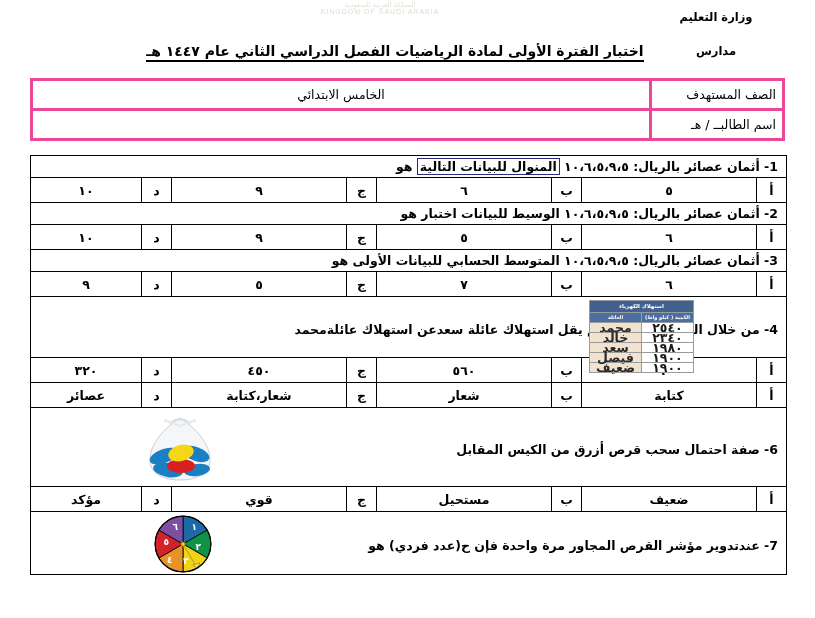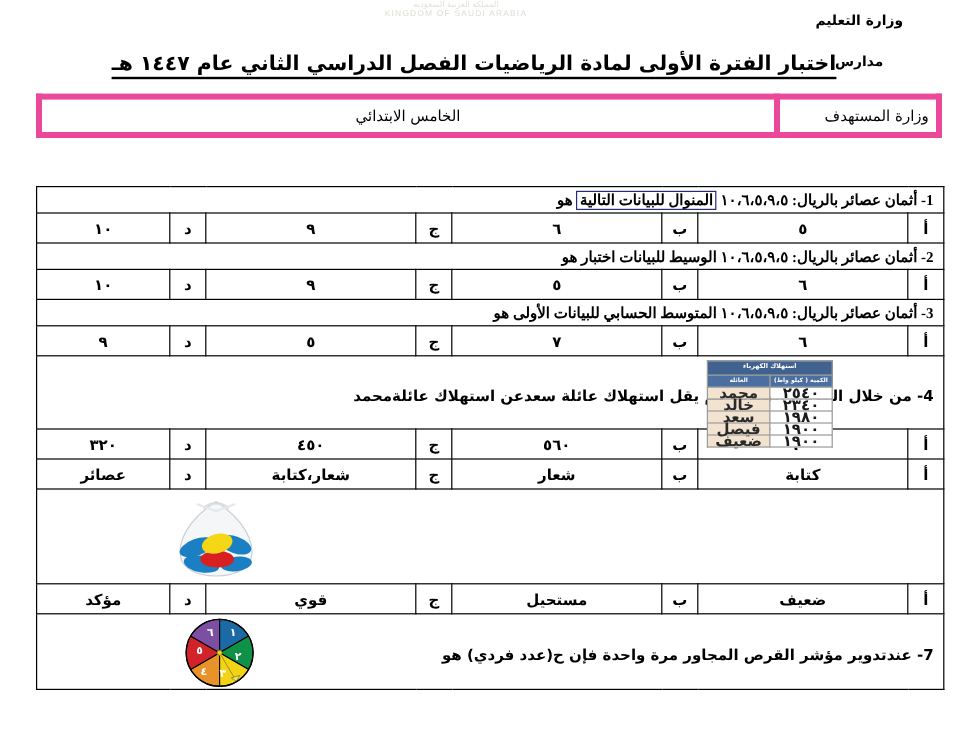--- a/index.html
+++ b/index.html
@@ -50,39 +50,39 @@
   }
   .ministry-block .m2 { display: block; margin-top: 4px; text-align: center; }
 
   .exam-title {
     position: absolute;
     top: 43px;
     left: 0;
     width: 790px;
     text-align: center;
     font-weight: bold;
-    font-size: 17px;
+    font-size: 14px;
     white-space: nowrap;
   }
   .exam-title span.u {
     border-bottom: 2px solid #000;
     padding-bottom: 1px;
   }
 
   
   table.info {
     position: absolute;
     top: 78px;
     right: 30px;
     width: 755px;
     border-collapse: collapse;
     table-layout: fixed;
   }
   table.info td {
-    border: 5px solid #ec4899;
+    border: 3px solid #ec4899;
     height: 19px;
     font-size: 12.5px;
     font-weight: normal;
     padding: 4px 6px;
     margin-top: 18px;
   }
   td.info-label { width: 118px; text-align: right; }
   td.info-value { text-align: center; }
 
   
@@ -100,21 +100,20 @@
     vertical-align: middle;
   }
   
   td.qtext {
     height: 21px;
     padding: 0 8px 0 4px;
     text-align: right;
     font-weight: bold;
     white-space: nowrap;
     position: relative;
-    font-family: Liberation Serif, serif;
   }
   td.qtext .qnum { font-weight: bold; }
   .boxed {
     border: 1px solid #2a2a7a;
     padding: 0 2px;
   }
   
   td.optletter {
     width: 30px;
     text-align: center;
@@ -226,22 +225,26 @@
     <span class="m2">مدارس</span>
   </div>
 
   <div class="exam-title">
     <span class="u">اختبار الفترة الأولى  لمادة الرياضيات الفصل الدراسي الثاني عام ١٤٤٧ هـ</span>
   </div>
 
   <table class="info">
     <tbody>
         <tr>
-      <td class="info-label">وزارة المستهدف</td>
+      <td class="info-label">الصف المستهدف</td>
       <td class="info-value">الخامس الابتدائي</td>
+    </tr>
+    <tr>
+      <td class="info-label">اسم الطالبــ / هـ</td>
+      <td class="info-value"></td>
     </tr>
   </tbody>
     </table>
 
   <table class="qtable">
     <colgroup>
       <col class="w-a">
         <col class="w-av">
         <col class="w-b">
         <col class="w-bv">
@@ -365,20 +368,24 @@
       <td class="optletter">ب</td>
       <td class="optval">شعار</td>
       <td class="optletter">ج</td>
       <td class="optval">شعار،كتابة</td>
       <td class="optletter">د</td>
       <td class="optval">عصائر</td>
     </tr>
 
     <tr>
       <td class="figcell" colspan="8" style="height:78px">
+        <div class="q-line">
+          <span class="qnum">6-</span>
+          <span>صفة احتمال سحب قرص أزرق من الكيس المقابل</span>
+        </div>
         <div class="bag-wrap">
           <svg class="fig-svg" width="92" height="72" viewBox="0 0 92 72">
             <path d="M46 8 C30 18 16 34 16 50 C16 64 30 70 46 70 C62 70 76 64 76 50 C76 34 62 18 46 8 Z" fill="#f4f6f8" stroke="#c9cfd6" stroke-width="1"></path>
             <ellipse cx="30" cy="46" rx="15" ry="7" fill="#1b7fc4" transform="rotate(-20 30 46)"></ellipse>
             <ellipse cx="62" cy="44" rx="14" ry="7" fill="#1b7fc4" transform="rotate(20 62 44)"></ellipse>
             <ellipse cx="34" cy="60" rx="15" ry="7" fill="#1b7fc4" transform="rotate(10 34 60)"></ellipse>
             <ellipse cx="63" cy="60" rx="13" ry="6" fill="#1b7fc4" transform="rotate(-8 63 60)"></ellipse>
             <ellipse cx="47" cy="56" rx="14" ry="7" fill="#d82020"></ellipse>
             <ellipse cx="47" cy="43" rx="13" ry="8" fill="#f5d716" transform="rotate(-15 47 43)"></ellipse>
             <path d="M36 14 C40 8 52 8 56 14" fill="none" stroke="#d8dde2" stroke-width="2"></path>

